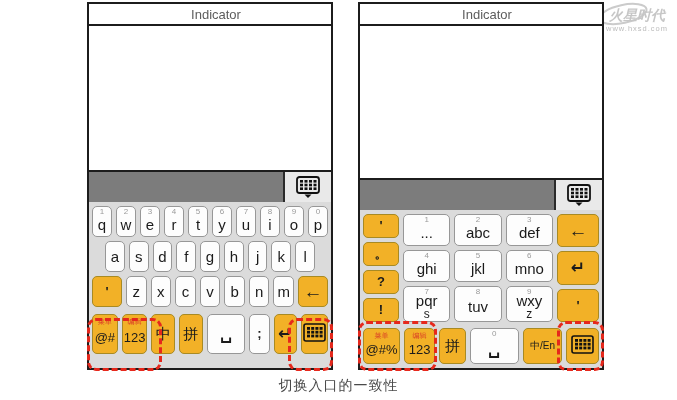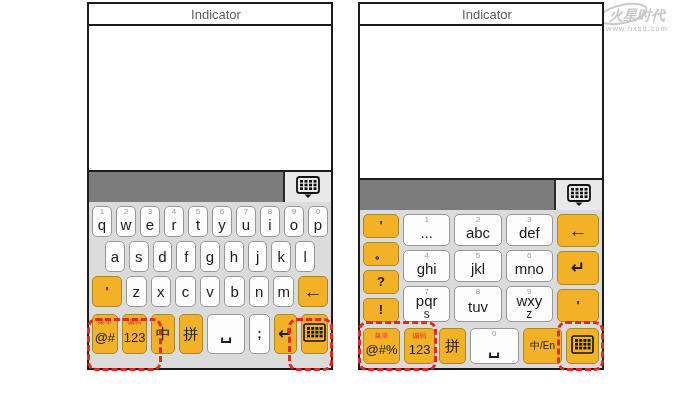--- a/index.html
+++ b/index.html
@@ -405,13 +405,14 @@
                 <rect x="12.4" y="11.6" width="3" height="2.8" fill="#111"></rect>
                 <rect x="16.6" y="11.6" width="3" height="2.8" fill="#111"></rect>
               </svg></span>
           </div>
         </div>
       <div class="dash dash-a"></div>
       <div class="dash dash-b"></div>
     </div>
   </div>
 
+  <div class="caption">切换入口的一致性</div>
 </div>
 
 </body></html>

